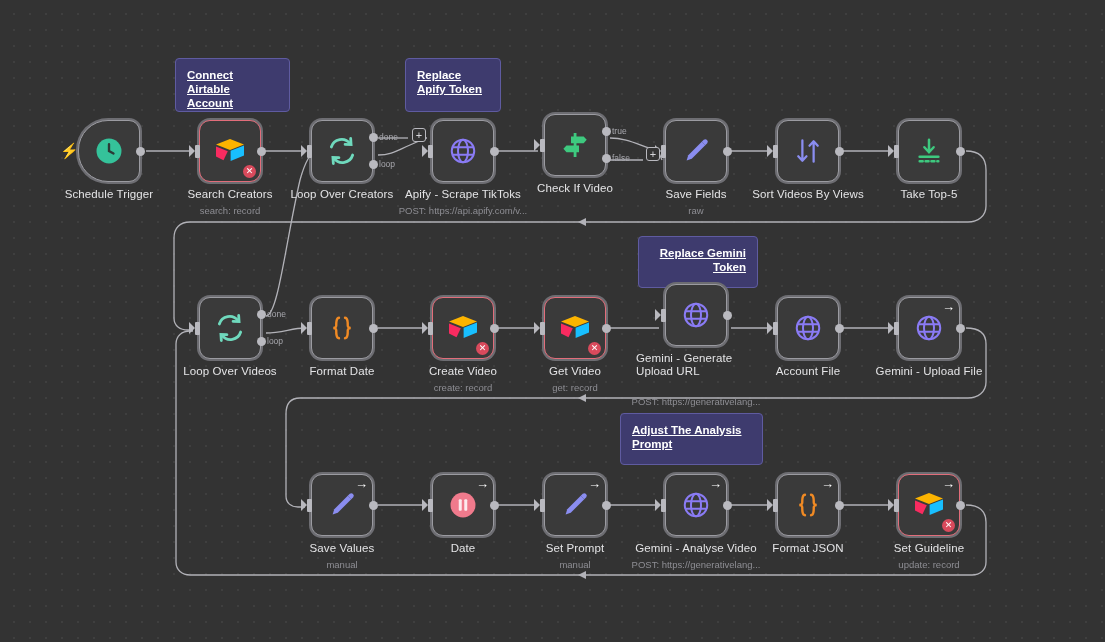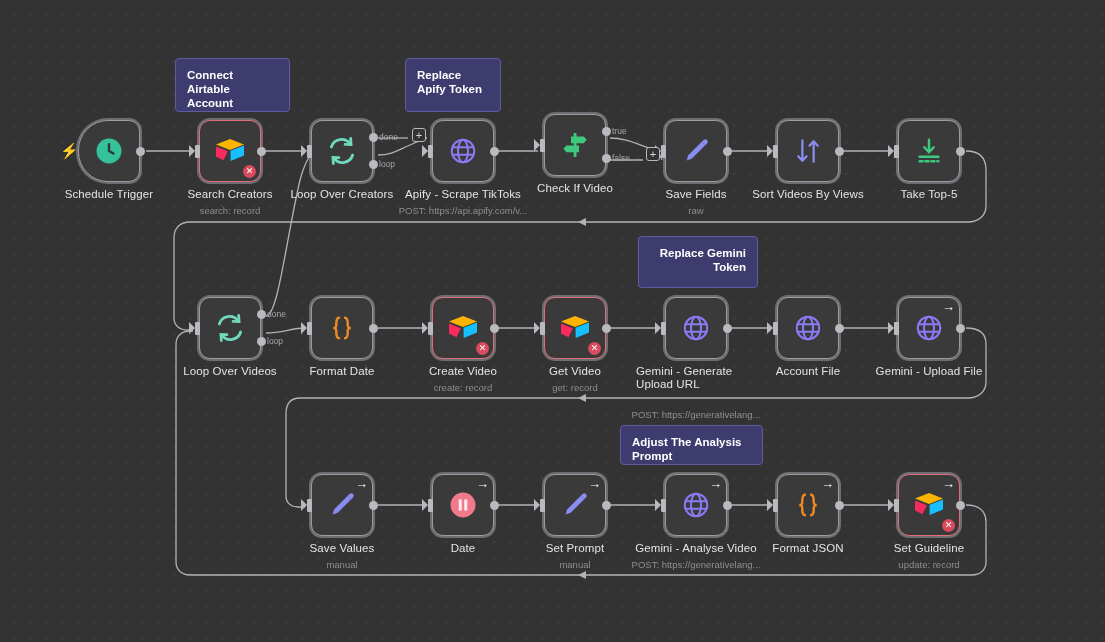--- a/index.html
+++ b/index.html
@@ -109,20 +109,21 @@
   .sticky {
     position: absolute;
     background: #3e3b6e;
     border: 1px solid #5f5ba0;
     border-radius: 4px;
     color: #ffffff;
     font-size: 11.5px;
     font-weight: bold;
     padding: 9px 11px;
     line-height: 14px;
+    text-decoration: underline;
   }
 
   
   .plusbox {
     position: absolute;
     width: 14px; height: 14px;
     border: 1px solid #b9b9bf;
     border-radius: 3px;
     background: #333333;
     color: #d6d6da;
@@ -193,21 +194,21 @@
 
   <div class="sticky" style="left:175px;top:58px;width:115px;height:54px;">
     <span>Connect Airtable Account</span>
   </div>
   <div class="sticky" style="left:405px;top:58px;width:96px;height:54px;">
     <span>Replace Apify Token</span>
   </div>
   <div class="sticky" style="left:638px;top:236px;width:120px;height:52px;text-align:right;">
     <span>Replace Gemini Token</span>
   </div>
-  <div class="sticky" style="left:620px;top:413px;width:143px;height:40px;margin-top:12px;">
+  <div class="sticky" style="left:620px;top:413px;width:143px;height:52px;">
     <span>Adjust The Analysis Prompt</span>
   </div>
 
   <div class="node trigger" style="left:78px;top:120px;">
     <div class="frame"></div>
     <div class="bolt">⚡</div>
     <div class="glyph">
       <svg class="ico" width="30" height="30" viewBox="0 0 24 24">
         <circle cx="12" cy="12" r="10" fill="#35c29a"></circle>
         <path d="M12 6.5 V12 L15.6 14" stroke="#2b3a36" stroke-width="1.9" fill="none" stroke-linecap="round"></path>
@@ -380,21 +381,21 @@
         <path d="M3 10.6 L14.8 15.2 L10.5 24.2 L3 20.4 Z" fill="#f82b60"></path>
       </svg>
     </div>
     <div class="errbadge">✕</div>
     <div class="port in"></div>
     <div class="port out"></div>
     <div class="label">Get Video</div>
     <div class="sub">get: record</div>
   </div>
 
-  <div class="node" style="left:665px;top:297px;">
+  <div class="node" style="left:665px;top:284px;">
     <div class="frame"></div>
     <div class="glyph">
       <svg class="ico" width="30" height="30" viewBox="0 0 24 24" fill="none" stroke="#8a7bf5" stroke-width="1.6">
         <circle cx="12" cy="12" r="9"></circle>
         <ellipse cx="12" cy="12" rx="4" ry="9"></ellipse>
         <path d="M3.2 9 H20.8 M3.2 15 H20.8"></path>
       </svg>
     </div>
     <div class="port in"></div>
     <div class="port out"></div>

